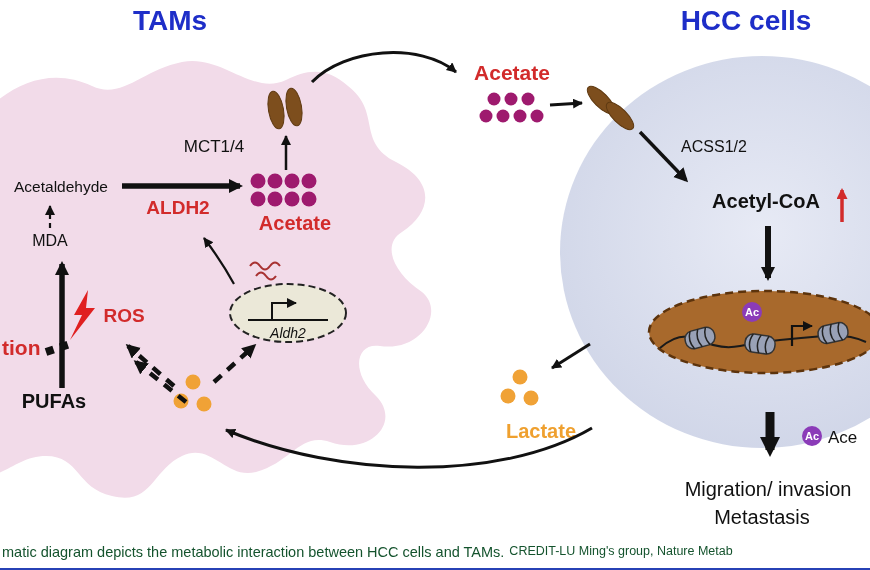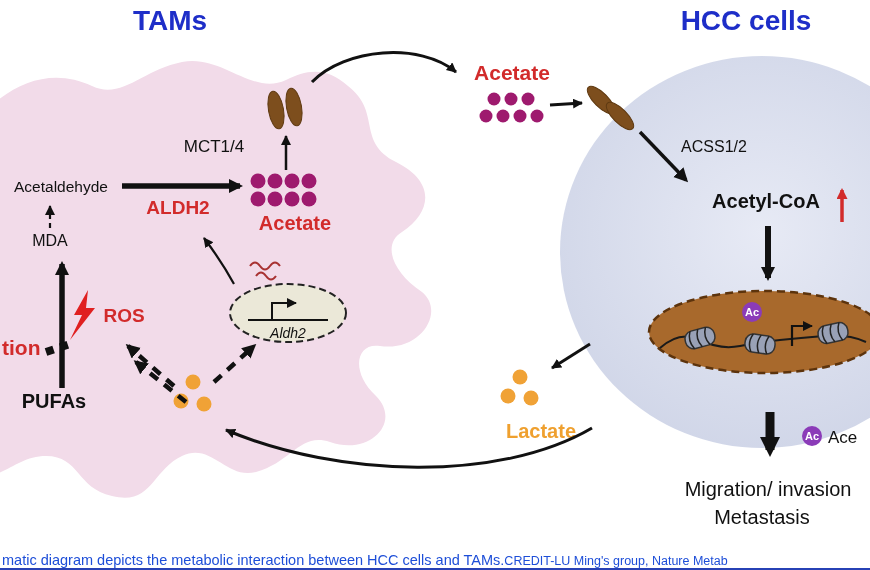--- a/index.html
+++ b/index.html
@@ -10,24 +10,24 @@
   svg text{font-family:"Liberation Sans",sans-serif;}
   .t-title{font-size:28px;font-weight:bold;fill:#1e2ec8;}
   .lbl{fill:#111111;}
   .red-b{fill:#d22b2b;font-weight:bold;}
   .orange-b{fill:#efa02f;font-weight:bold;}
   .dot-p{fill:#9e1a6e;}
   .dot-o{fill:#f0a236;}
   .transporter{fill:#7d4e1d;stroke:#5f3a12;stroke-width:1;}
   .arrow{stroke:#111111;fill:none;}
   .caption{
-    height:24px;display:flex;align-items:flex-end;white-space:nowrap;overflow:hidden;
-    color:#1d4ed8;font-size:14.5px;padding-left:2px;
+    height:24px;display:flex;align-items:flex-start;white-space:nowrap;overflow:hidden;
+    color:#14532d;font-size:14.5px;padding-left:2px;
   }
-  .caption .credit{font-size:12.5px;}
+  .caption .credit{font-size:12.5px;margin-left:5px;}
   .bar{height:6px;width:100%;background:#2741b5;}
 </style>
 </head>
 <body>
 
 <div>
 <svg width="870" height="540" viewBox="0 0 870 540">
   <defs>
     <marker id="mA" markerWidth="13" markerHeight="13" refX="9" refY="5" orient="auto" markerUnits="userSpaceOnUse">
       <path d="M0,0 L10,5 L0,10 Z" fill="#111"></path>

